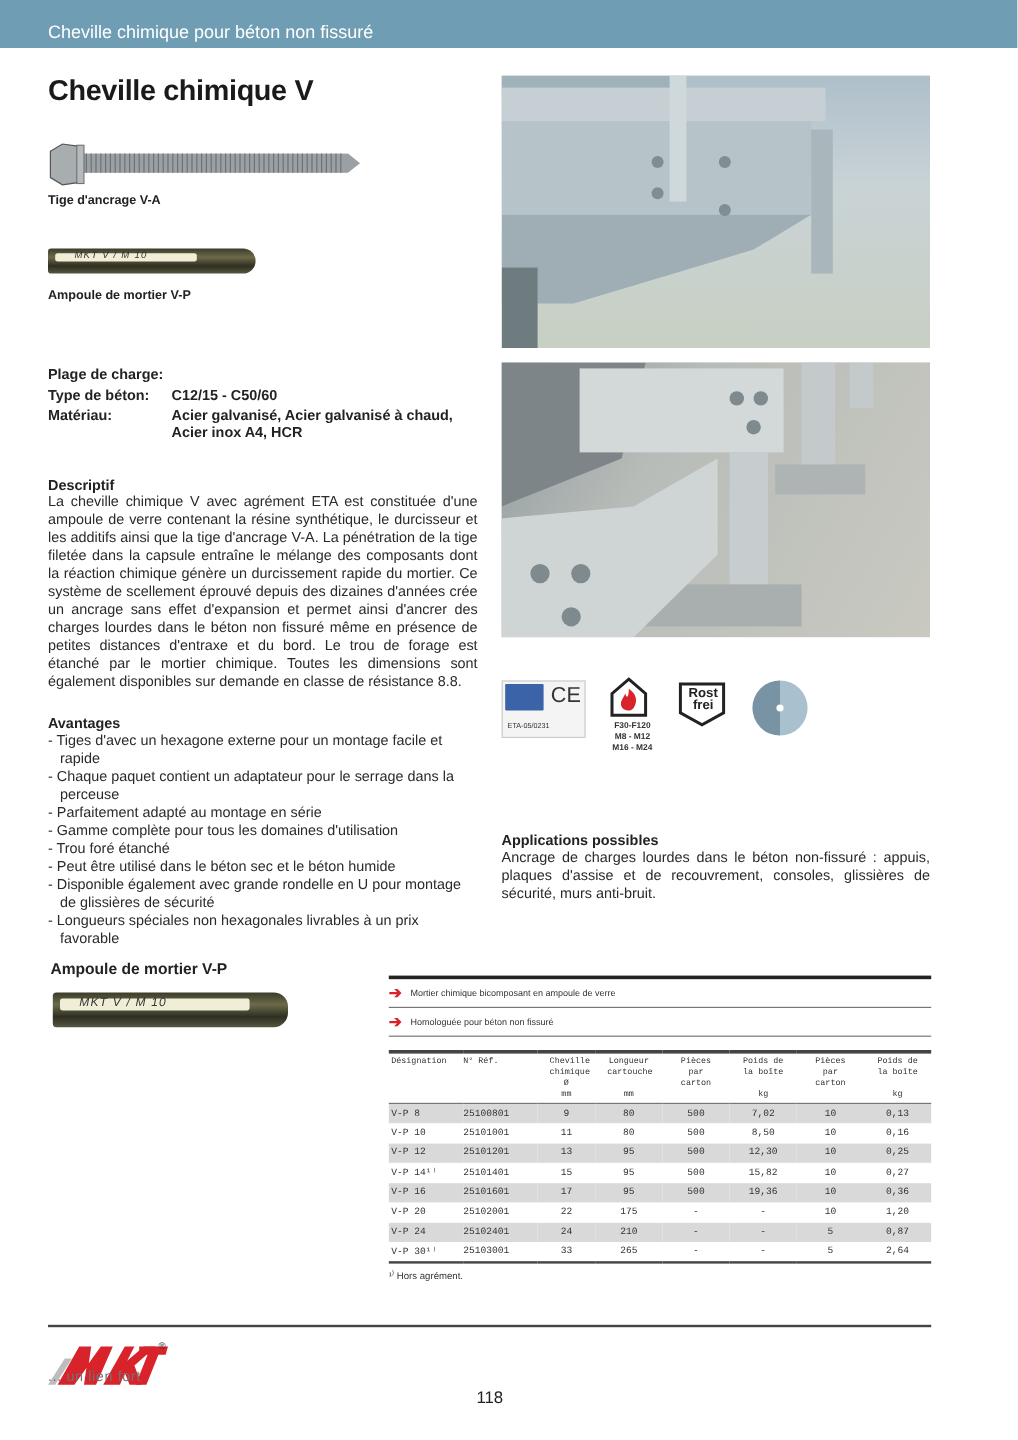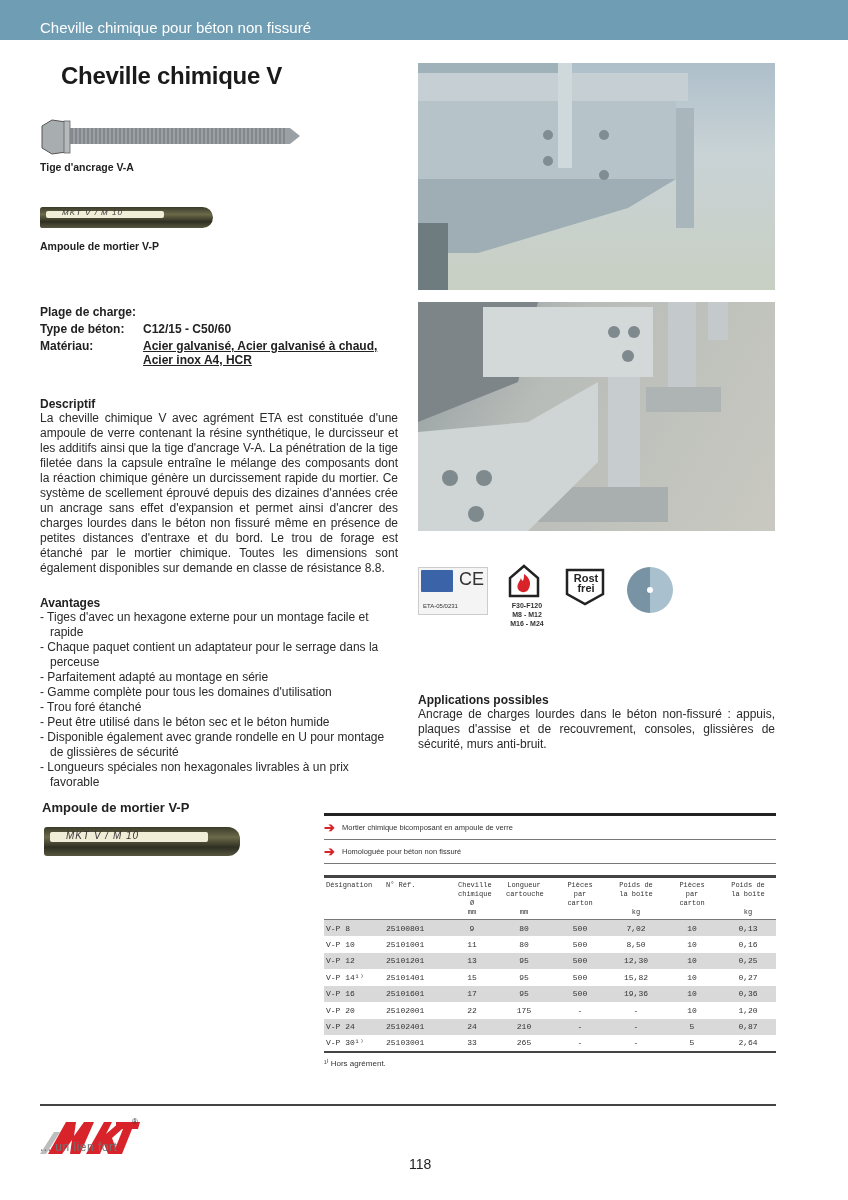--- a/index.html
+++ b/index.html
@@ -1,19 +1,19 @@
 <!DOCTYPE html>
 <html><head>
 <meta charset="utf-8">
 <style>
   * { box-sizing: border-box; margin: 0; padding: 0; }
   body { width: 848px; height: 1200px; background: #fff; font-family: "Liberation Sans", sans-serif; color: #222; position: relative; overflow: hidden; }
   .topbar { position: absolute; left: 0; top: 0; width: 848px; height: 40px; background: #6f9db3; }
   .topbar span { position: absolute; left: 40px; top: 19px; color: #fff; font-size: 15px; }
-  h1 { position: absolute; left: 40px; top: 62px; font-size: 24px; font-weight: bold; color: #1a1a1a; letter-spacing: -0.3px; margin-left: 21px; }
+  h1 { position: absolute; left: 40px; top: 62px; font-size: 24px; font-weight: bold; color: #1a1a1a; letter-spacing: -0.3px; }
   .abs { position: absolute; }
   .caption { font-size: 10.5px; font-weight: bold; color: #222; }
   
   .rod { left: 40px; top: 118px; width: 262px; height: 40px; }
   .ampoule { position: absolute; border-radius: 3px 12px 12px 3px; background: linear-gradient(#3b3b2a, #6b6a4a 35%, #2f2f22 70%, #575640); }
   .ampoule .label { position: absolute; left: 6px; top: 4px; height: 7px; background: #f1eed8; border-radius: 2px; }
   .ampoule .txt { position: absolute; left: 22px; top: 1px; font-size: 8px; color: #333; font-style: italic; letter-spacing: 1px; }
   .specs { left: 40px; top: 304px; font-size: 12px; font-weight: bold; color: #222; }
   .specs .row { display: flex; line-height: 17px; }
   .specs .k { width: 103px; }
@@ -35,21 +35,21 @@
   .feat .arrow { color: #d8232a; font-size: 13px; font-weight: bold; width: 18px; }
   table { width: 452px; border-collapse: collapse; font-size: 8px; color: #333; font-family: Liberation Mono, monospace; }
   th { font-weight: normal; font-size: 7px; vertical-align: top; padding: 3px 0 2px 0; text-align: center; line-height: 9px; }
   th:first-child, td:first-child { text-align: left; padding-left: 2px; }
   td { height: 16.5px; text-align: center; }
   tbody tr:nth-child(odd) td { background: #d9d9d9; }
   thead tr { border-top: 3px solid #444; border-bottom: 1px solid #777; }
   tbody { border-bottom: 2px solid #444; }
   .footnote { font-size: 8px; color: #333; margin-top: 4px; }
   .footer-line { left: 40px; top: 1104px; width: 736px; height: 2px; background: #444; }
-  .page-num { left: 409px; top: 1156px; font-size: 14px; color: #222; }
+  .page-num { left: 397px; top: 1156px; font-size: 14px; color: #222; }
   .tagline { left: 40px; top: 1140px; font-size: 12px; color: #737373; letter-spacing: 0.5px; }
 </style>
 </head>
 <body>
 
 <div class="topbar">
   <span>Cheville chimique pour béton non fissuré</span>
 </div>
 
 <h1>Cheville chimique V</h1>
@@ -74,21 +74,21 @@
 <div class="abs specs">
   <div class="row">
     <div class="k">Plage de charge:</div>
   </div>
   <div class="row">
     <div class="k">Type de béton:</div>
     <div class="v">C12/15 - C50/60</div>
   </div>
   <div class="row">
     <div class="k">Matériau:</div>
-    <div class="v" style="line-height:14px;padding-top:1px;text-decoration:underline;">Acier galvanisé, Acier galvanisé à chaud, Acier inox A4, HCR</div>
+    <div class="v" style="line-height:14px;padding-top:1px;">Acier galvanisé, Acier galvanisé à chaud, Acier inox A4, HCR</div>
   </div>
 </div>
 
 <div class="abs desc">
   <div class="sec-title">Descriptif</div>
   <div class="para">La cheville chimique V avec agrément ETA est constituée d'une ampoule de verre contenant la résine synthétique, le durcisseur et les additifs ainsi que la tige d'ancrage V-A. La pénétration de la tige filetée dans la capsule entraîne le mélange des composants dont la réaction chimique génère un durcissement rapide du mortier. Ce système de scellement éprouvé depuis des dizaines d'années crée un ancrage sans effet d'expansion et permet ainsi d'ancrer des charges lourdes dans le béton non fissuré même en présence de petites distances d'entraxe et du bord. Le trou de forage est étanché par le mortier chimique. Toutes les dimensions sont également disponibles sur demande en classe de résistance 8.8.</div>
 </div>
 
 <div class="abs adv">
   <div class="sec-title">Avantages</div>

